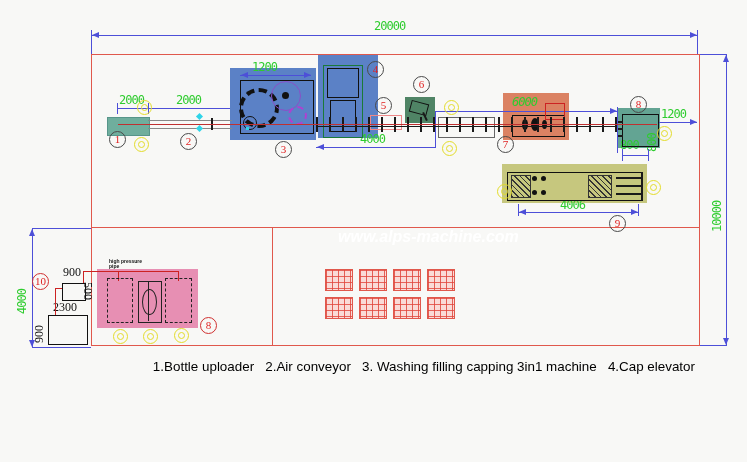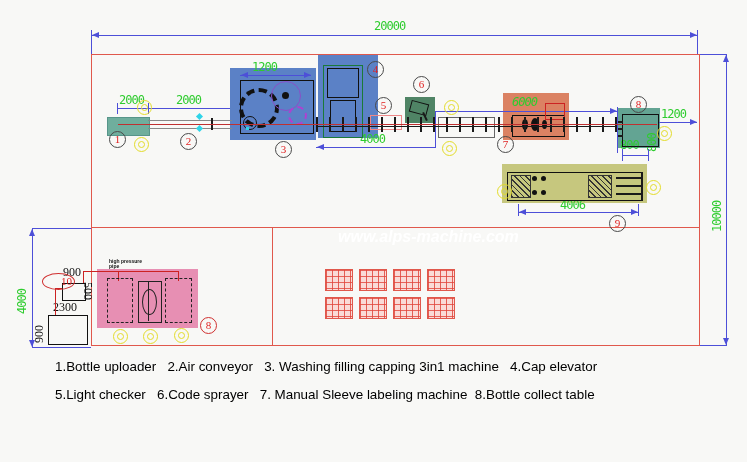--- a/index.html
+++ b/index.html
@@ -36,21 +36,21 @@
   
   .mbox{position:absolute;z-index:10;}
   
   .arrL{position:absolute;width:0;height:0;border-top:3px solid transparent;border-bottom:3px solid transparent;border-right:7px solid #4d4fd8;z-index:5;}
   .arrR{position:absolute;width:0;height:0;border-top:3px solid transparent;border-bottom:3px solid transparent;border-left:7px solid #4d4fd8;z-index:5;}
   .arrU{position:absolute;width:0;height:0;border-left:3px solid transparent;border-right:3px solid transparent;border-bottom:7px solid #4d4fd8;z-index:5;}
   .arrD{position:absolute;width:0;height:0;border-left:3px solid transparent;border-right:3px solid transparent;border-top:7px solid #4d4fd8;z-index:5;}
   
   .wm{position:absolute;color:#ffffff;font-style:italic;font-weight:bold;z-index:1;white-space:nowrap;}
   
-  .legend-line{position:absolute;left:55px;width:640px;text-align:left;color:#000;
+  .legend-line{position:absolute;left:55px;width:640px;text-align:right;color:#000;
                font-size:13.4px;white-space:pre;z-index:40;}
   .hatch{background-image:repeating-linear-gradient(45deg,#333 0 1px,transparent 1px 4px);}
   .dash{border:1.3px dashed #222;box-sizing:border-box;background:transparent;}
 </style>
 </head>
 <body>
 
 <div id="canvas">
 
   <div class="wm" style="left:338px;top:228px;font-size:16px;">www.alps-machine.com</div>
@@ -227,19 +227,18 @@
 
   <div class="marker" style="left:109px;top:131px;">1</div>
   <div class="marker" style="left:180px;top:133px;">2</div>
   <div class="marker" style="left:275px;top:141px;">3</div>
   <div class="marker" style="left:367px;top:61px;">4</div>
   <div class="marker" style="left:375px;top:97px;">5</div>
   <div class="marker" style="left:413px;top:76px;">6</div>
   <div class="marker" style="left:497px;top:136px;">7</div>
   <div class="marker" style="left:630px;top:96px;">8</div>
   <div class="marker" style="left:609px;top:215px;">9</div>
-  <div class="marker r" style="left:42px;top:273px;padding-left:16px;">10</div>
+  <div class="marker r" style="left:32px;top:273px;">10</div>
   <div class="marker r" style="left:200px;top:317px;">8</div>
 
   <div class="legend-line" style="top:359px;">1.Bottle uploader   2.Air conveyor   3. Washing filling capping 3in1 machine   4.Cap elevator</div>
-  <div class="legend-line" style="top:387px;">5.Light checker   6.Code sprayer   7. Manual Sleeve labeling machine  8.Bottle collect table</div>
 
 </div>
 
 </body></html>

